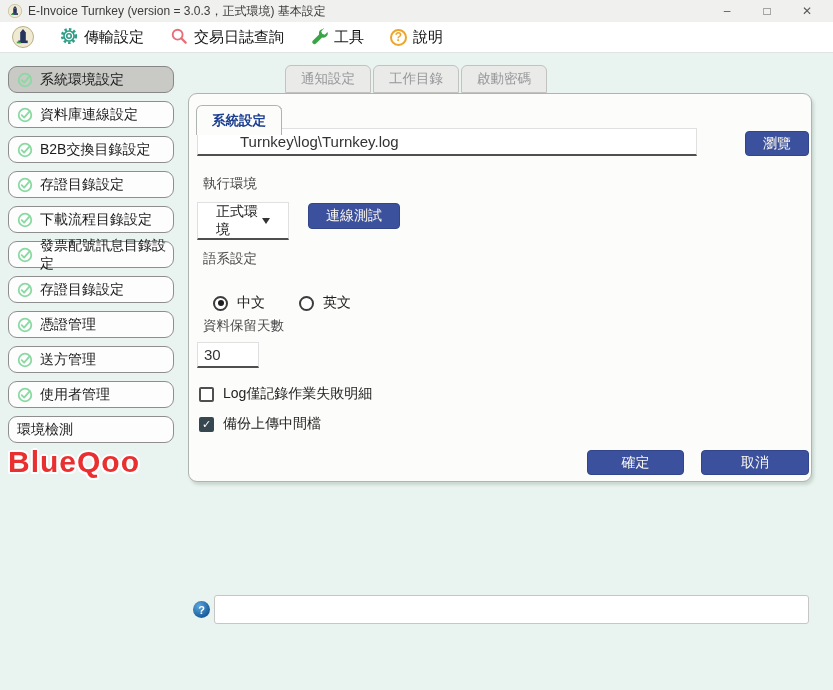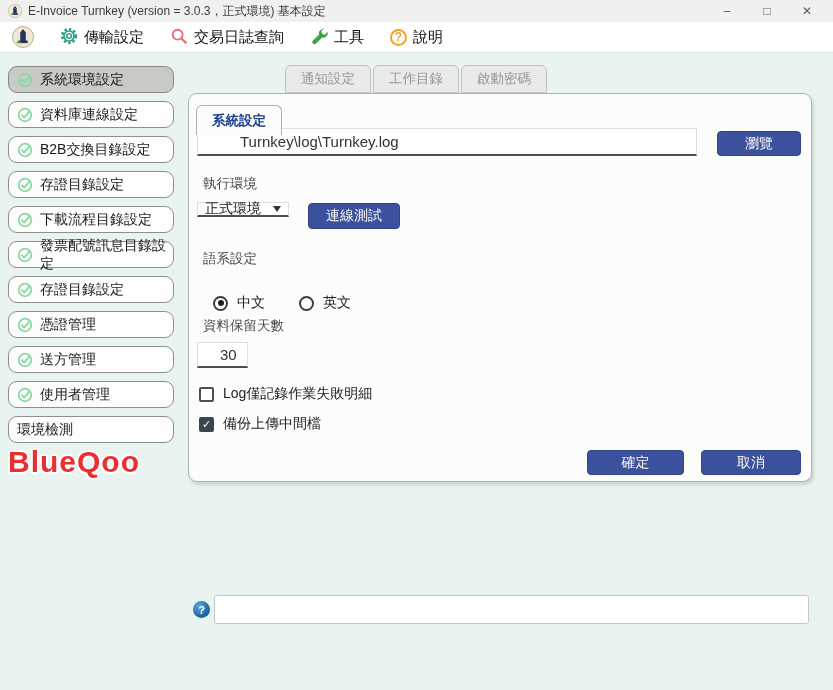--- a/index.html
+++ b/index.html
@@ -76,23 +76,23 @@
     font-family:"Liberation Sans", sans-serif; font-size:15px; color:#333;
     outline:none;
   }
   .btn-primary{
     position:absolute; background:#3b519e; color:#fdf8ef;
     border:1px solid #32458a; border-radius:4px;
     font-family:"Liberation Sans", sans-serif; font-size:14px;
     display:flex; align-items:center; justify-content:center; cursor:default;
   }
   .dropdown{
-    position:absolute; left:8px; top:108px; width:92px; height:15px;
+    position:absolute; left:8px; top:108px; width:92px; height:38px;
     background:#fff; border:1px solid #e0e0e0; border-bottom:2px solid #4f4f4f;
-    display:flex; align-items:center; padding:0 7px; font-size:14px; color:#222; cursor:default;
+    display:flex; align-items:center; padding:0 18px; font-size:14px; color:#222; cursor:default;
   }
   .caret{
     margin-left:auto; width:0; height:0;
     border-left:4.5px solid transparent; border-right:4.5px solid transparent;
     border-top:6px solid #333;
   }
   .radio-row{ position:absolute; left:24px; top:186px; display:flex; gap:34px;margin-top:14px; }
   .radio-item{ display:flex; align-items:center; gap:9px; font-size:14px; color:#222; cursor:default; }
   .radio-dot{ width:15px; height:15px; border:2px solid #3c3c3c; border-radius:50%; position:relative; background:#fff; }
   .radio-dot.on::after{
@@ -284,21 +284,21 @@
 
   <div class="tab active" style="left:196px">系統設定</div>
   <div class="tab" style="left:285px">通知設定</div>
   <div class="tab" style="left:373px">工作目錄</div>
   <div class="tab" style="left:461px">啟動密碼</div>
 
   <div class="panel">
 
     <div class="flabel" style="left:14px; top:10px">訊息監控檔名</div>
     <input class="flat-input" style="left: 8px; top: 34px; width: 500px; height: 28px; padding-left: 42px;" value="Turnkey\log\Turnkey.log">
-    <button class="btn-primary" style="left:528px; top:37px; width:84px; height:25px">瀏覽</button>
+    <button class="btn-primary" style="left:556px; top:37px; width:64px; height:25px">瀏覽</button>
 
     <div class="flabel" style="left:14px; top:81px">執行環境</div>
     <div class="dropdown">
       <span>正式環境</span>
       <span class="caret"></span>
     </div>
     <button class="btn-primary" style="left:119px; top:109px; width:92px; height:26px">連線測試</button>
 
     <div class="flabel" style="left:14px; top:156px">語系設定</div>
     <div class="radio-row">
@@ -306,31 +306,31 @@
         <span class="radio-dot on"></span>
         <span>中文</span>
       </div>
       <div class="radio-item">
         <span class="radio-dot"></span>
         <span>英文</span>
       </div>
     </div>
 
     <div class="flabel" style="left:14px; top:223px">資料保留天數</div>
-    <input class="flat-input" style="left: 8px; top: 248px; width: 51px; height: 26px; padding-left: 22px;" value="30">
+    <input class="flat-input" style="left: 8px; top: 248px; width: 62px; height: 26px; padding-left: 6px;" value="30">
 
     <div class="chk-row" style="top:291px">
       <span class="chk-box"></span>
       <span>Log僅記錄作業失敗明細</span>
     </div>
     <div class="chk-row" style="top:321px">
       <span class="chk-box on">✓</span>
       <span>備份上傳中間檔</span>
     </div>
 
     <button class="btn-primary" style="left:398px; top:356px; width:97px; height:25px">確定</button>
-    <button class="btn-primary" style="left:512px; top:356px; width:100px; height:25px">取消</button>
+    <button class="btn-primary" style="left:512px; top:356px; width:108px; height:25px">取消</button>
   </div>
 
   <span class="help-ball">?</span>
   <input class="footer-input" value="" style="">
 
 </div>
 
 </body></html>

